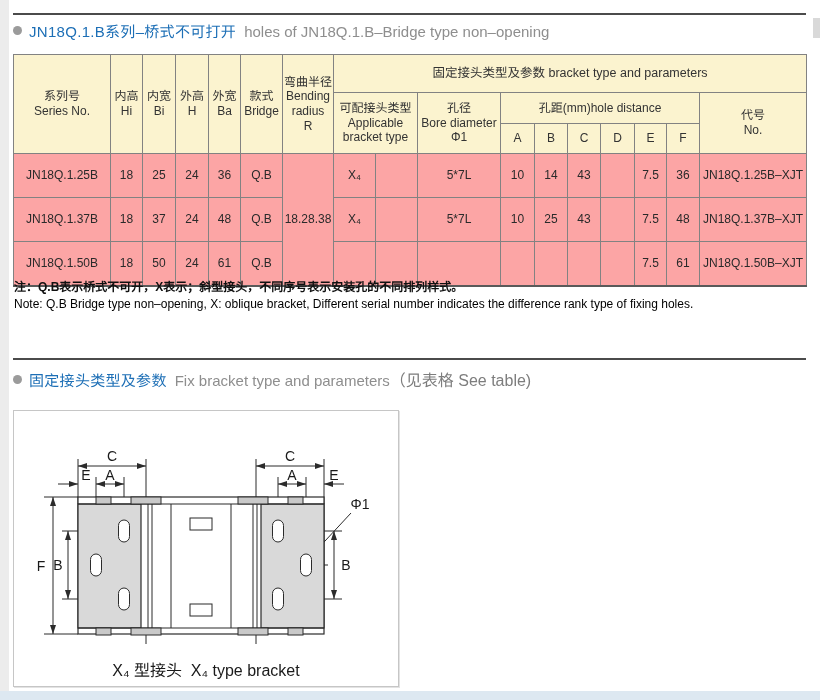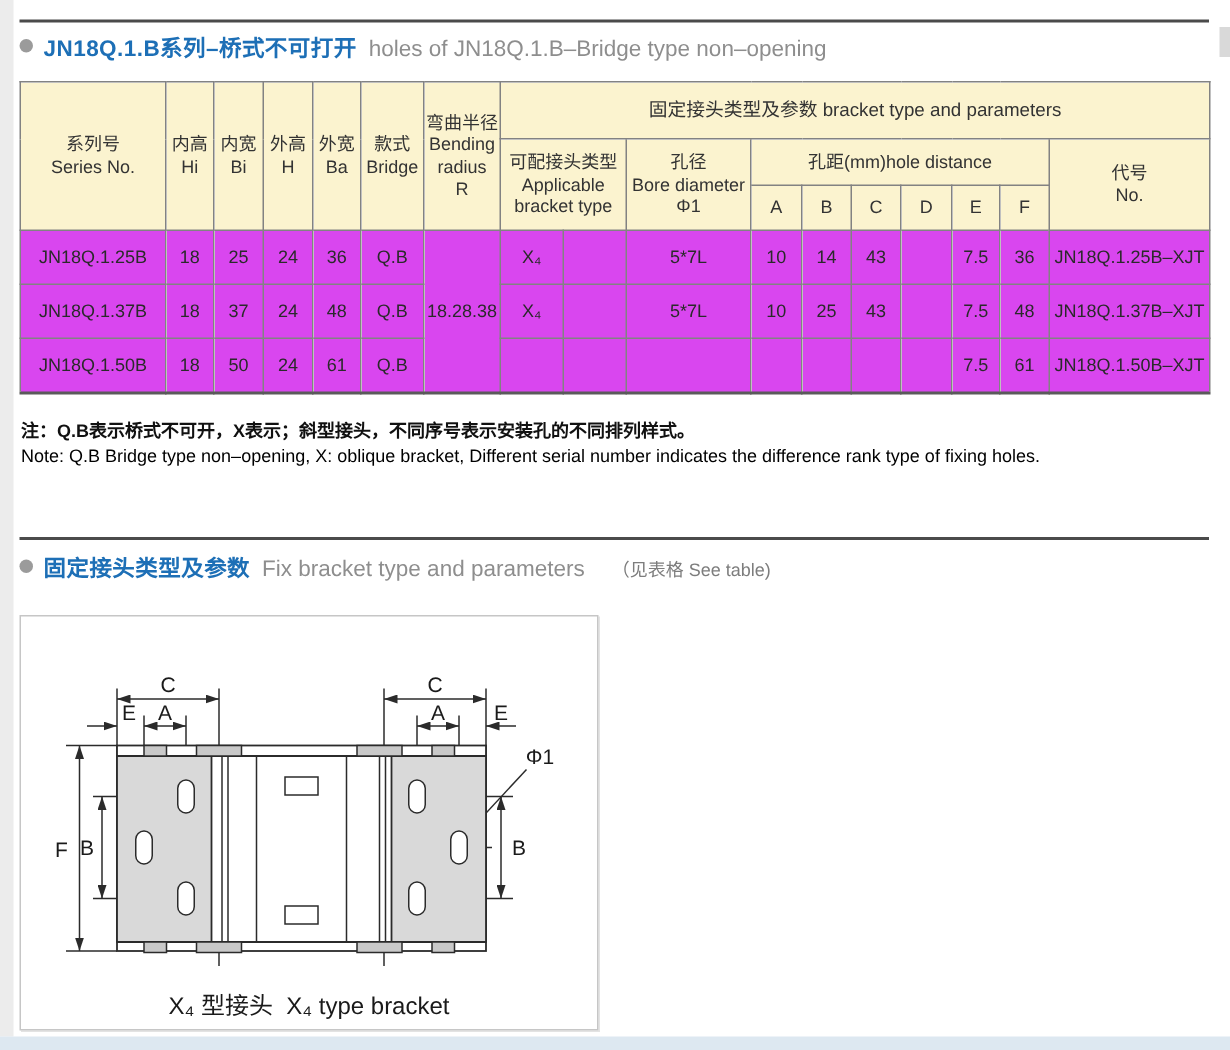--- a/index.html
+++ b/index.html
@@ -16,41 +16,41 @@
   .corner-mark { position:absolute; left:813px; top:18px; width:7px; height:20px; background:#d9d9d9; }
 
   .rule { position:absolute; left:13px; width:793px; height:2px; background:#4b4b4b; }
   .rule-1 { top:13px; }
   .rule-2 { top:358px; }
 
   .sec-title { position:absolute; left:13px; display:flex; align-items:baseline; white-space:nowrap; }
   .sec-title-1 { top:20px; }
   .sec-title-2 { top:367px; }
   .bullet { width:9px; height:9px; border-radius:50%; background:#9b9b9b; display:inline-block; align-self:center; margin-right:7px; flex:0 0 auto; }
-  .t-zh { color:#1d6fb6; font-weight:bold; font-size:15px; letter-spacing:0.3px; }
+  .t-zh { color:#1d6fb6; font-weight:normal; font-size:15px; letter-spacing:0.3px; }
   .t-en { color:#8e8e8e; font-size:15px; margin-left:8px; }
-  .t-note { color:#7d7d7d; font-size:12px; margin-left:18px; }
+  .t-note { color:#7d7d7d; font-size:16px; margin-left:0; }
 
   table.params {
     position:absolute; left:13px; top:54px;
     width:793px; table-layout:fixed; border-collapse:collapse;
     font-size:12px; color:#2a2a2a;
   }
   table.params th, table.params td {
     border:1px solid #828282;
     text-align:center; vertical-align:middle;
     white-space:pre-line; line-height:1.22;
     font-weight:normal; padding:0;
     overflow:hidden;
   }
   table.params th { background:#fbf3cf; color:#333; }
   tr.h1 > * { height:38px; }
   tr.h2 > * { height:31px; }
   tr.h3 > * { height:30px; }
-  tr.dr  > * { height:36px; background:#d946ef; }
+  tr.dr  > * { height:44px; background:#fca5a5; }
   th.group { border-bottom:2px solid #4d4d4d; font-size:12.5px; }
   td.lft { text-align:left; padding-left:8px; white-space:nowrap; }
   table.params { border-bottom:2px solid #5a5a5a; }
 
   .note { position:absolute; left:14px; font-size:12px; color:#111; white-space:nowrap; }
   .note-zh { top:277px; font-weight:bold; }
   .note-en { top:297px; font-weight:normal; color:#000000; }
 
   .diagram-box {
     position:absolute; left:13px; top:410px;

